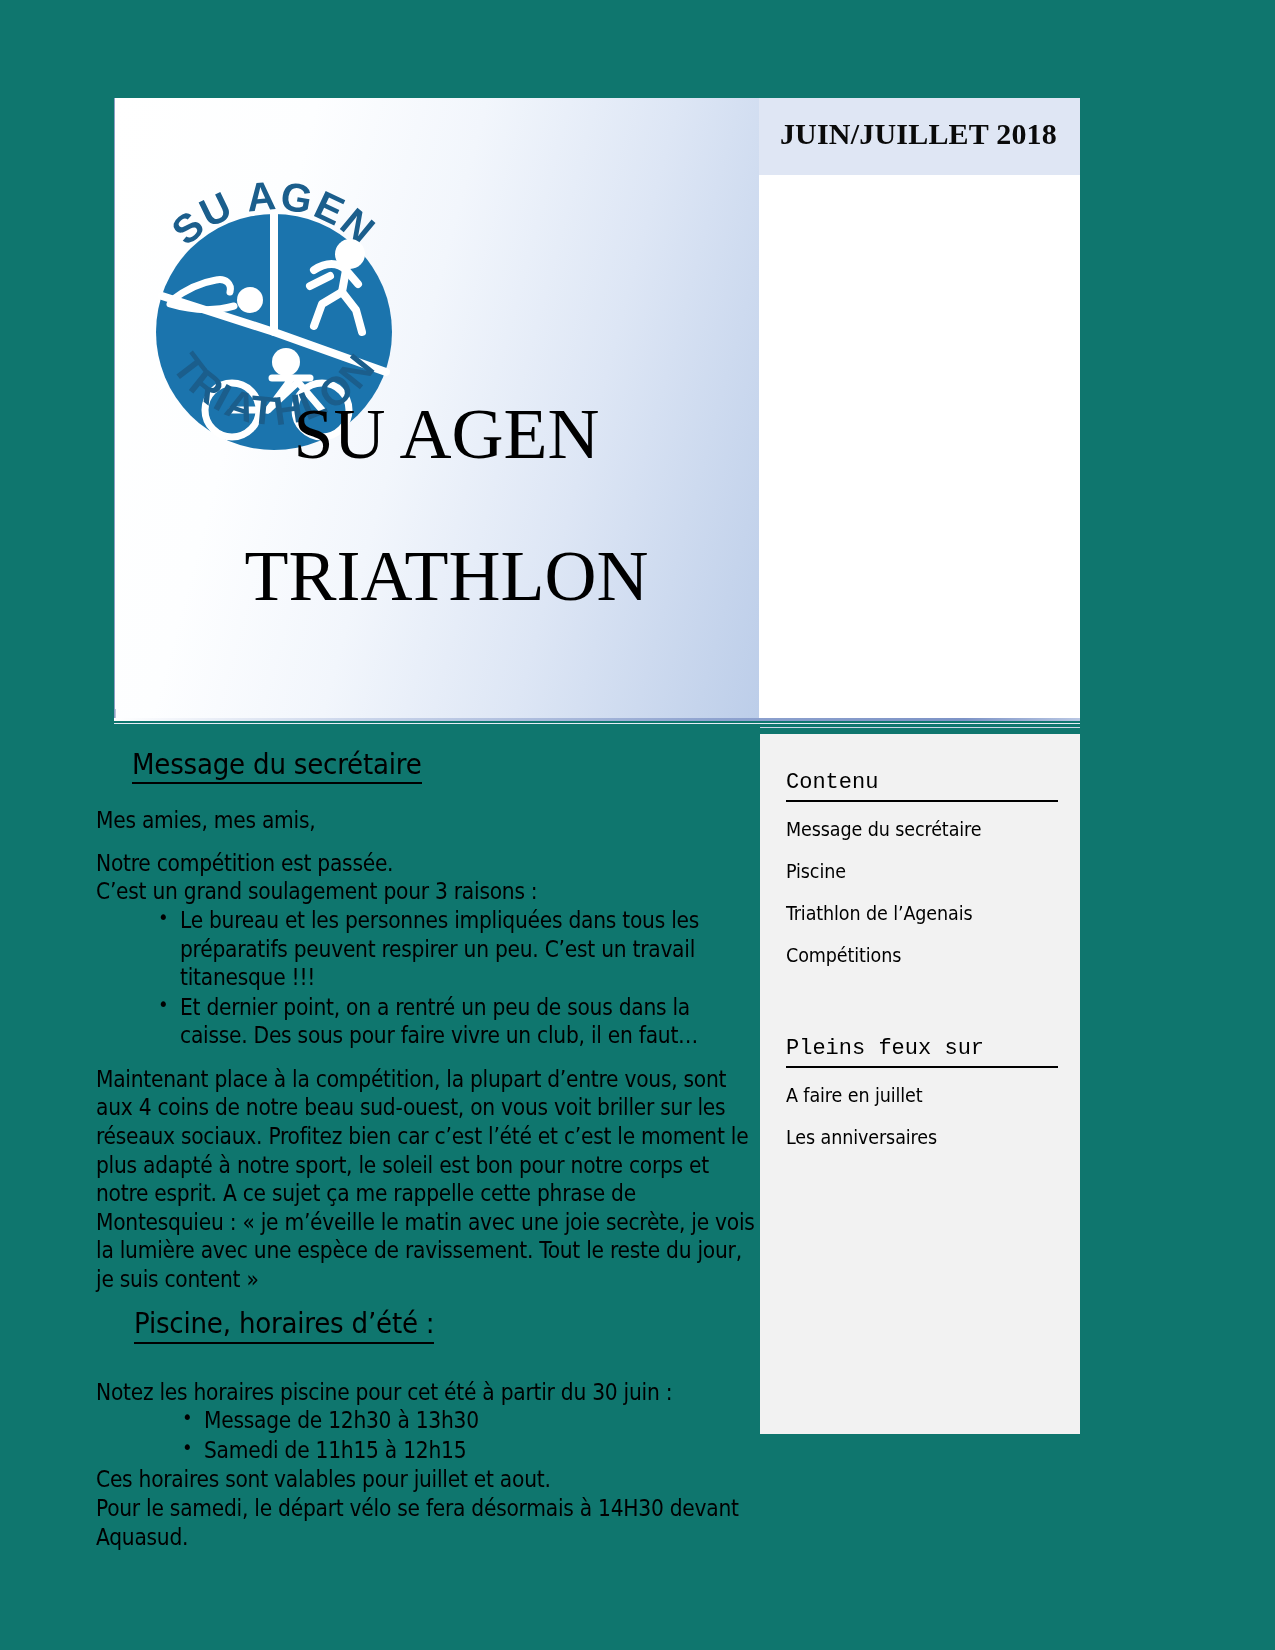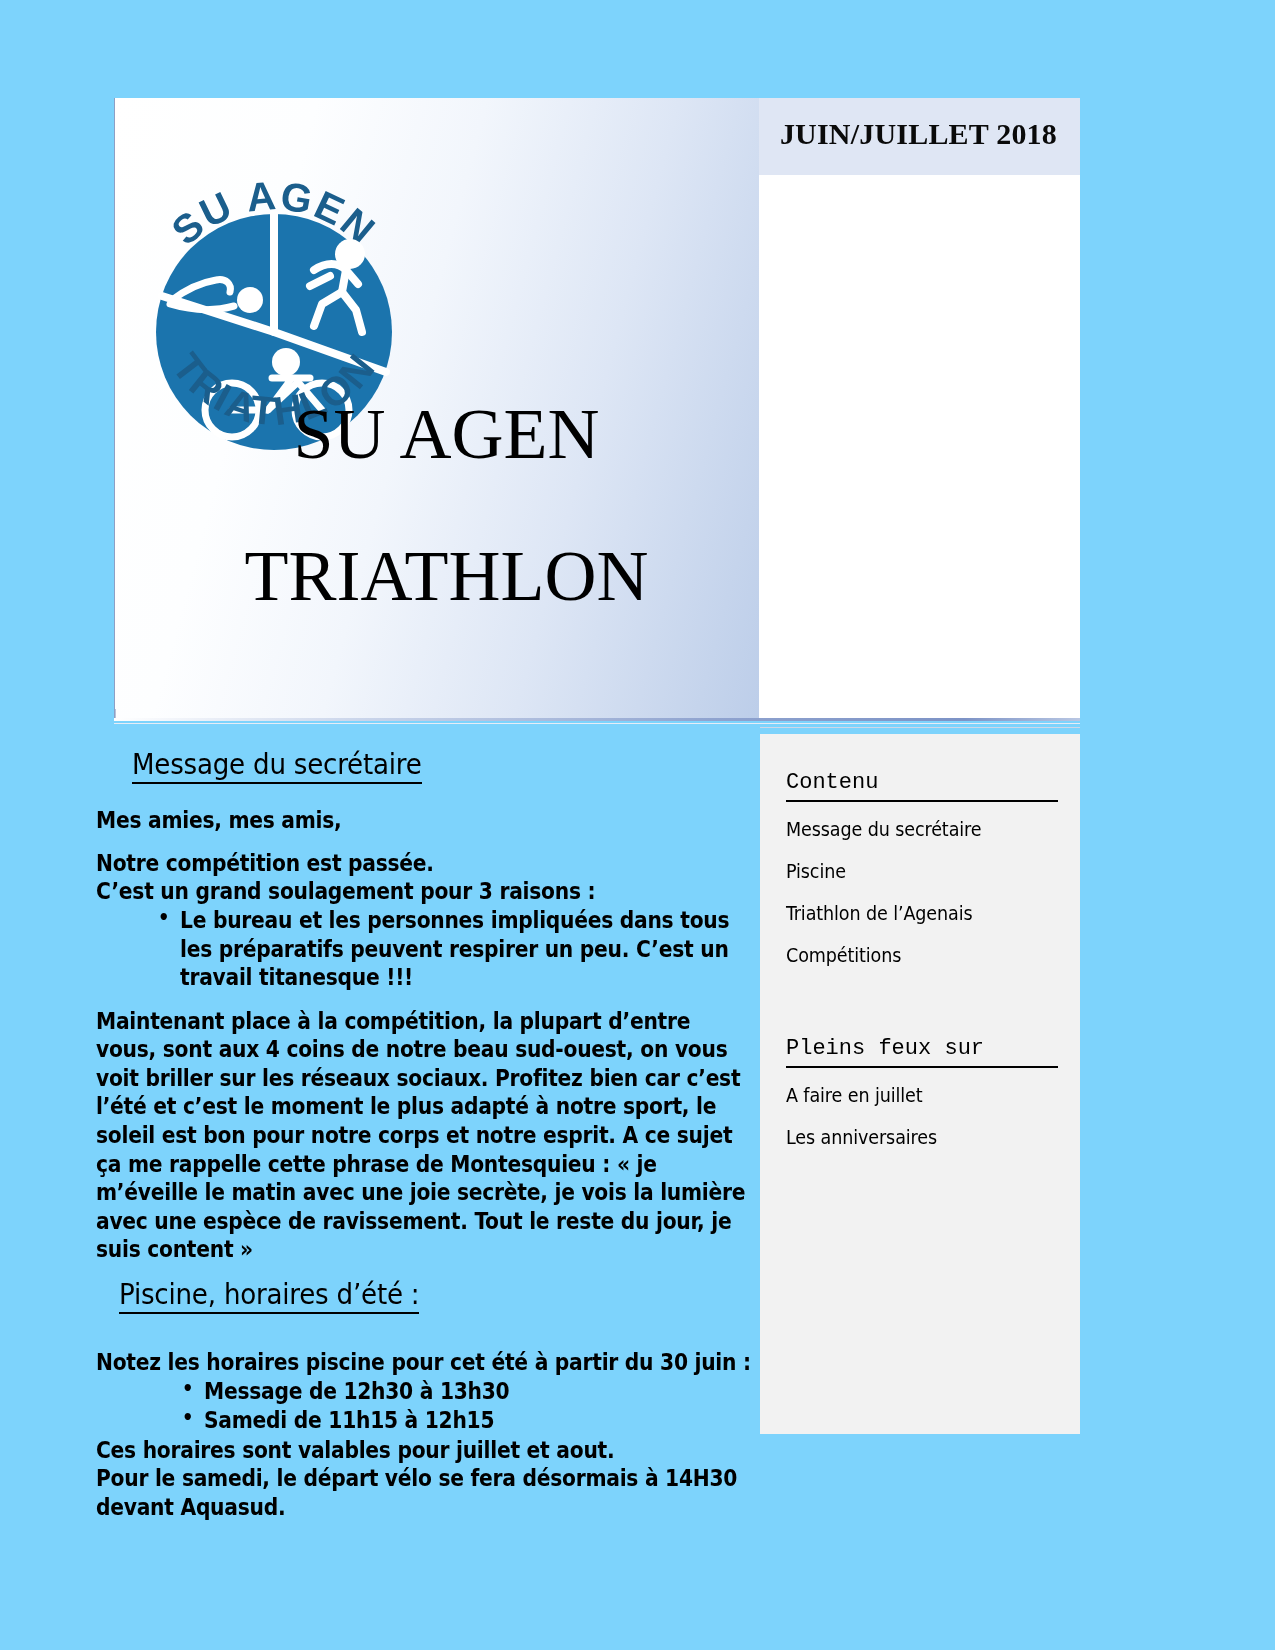--- a/index.html
+++ b/index.html
@@ -14,21 +14,21 @@
     font-family: "DejaVu Sans", sans-serif;
     overflow: hidden;
   }
 
   
   .page {
     position: absolute;
     left: 0; top: 0;
     width: 1275px;
     height: 1650px;
-    background: #7dd3fc;
+    background: #0f766e;
   }
 
   
   .masthead {
     position: absolute;
     left: 114px;
     top: 98px;
     width: 966px;
     height: 620px;
   }
@@ -159,30 +159,29 @@
     font-family: "DejaVu Sans Condensed", "DejaVu Sans", sans-serif;
     font-size: 29px;
     color: #000;
     display: inline-block;
     border-bottom: 2.5px solid #000;
     padding-bottom: 1px;
     line-height: 1.15;
     letter-spacing: -0.2px;
   }
   .head-indent-1 { margin-left: 36px; }
-  .head-indent-2 { margin-left: 23px; }
+  .head-indent-2 { margin-left: 38px; }
 
   p.body, ul.body li {
     font-family: "DejaVu Sans Condensed", "DejaVu Sans", sans-serif;
     font-size: 22.5px;
     line-height: 1.27;
     color: #000;
     margin: 0;
     letter-spacing: -0.25px;
-    font-weight: bold;
   }
   p.body { margin-bottom: 0; }
 
   ul.body {
     margin: 0 0 0 0;
     padding-left: 62px;
     list-style: none;
   }
   ul.body li {
     position: relative;
@@ -316,20 +315,21 @@
 
     <p class="body indent-1">Mes amies, mes amis,</p>
 
     <div class="spacer-sm"></div>
 
     <p class="body indent-1">Notre compétition est passée.</p>
     <p class="body">C’est un grand soulagement pour 3 raisons :</p>
 
     <ul class="body">
       <li>Le bureau et les personnes impliquées dans tous les préparatifs peuvent respirer un peu. C’est un travail titanesque !!!</li>
+      <li>Et dernier point, on a rentré un peu de sous dans la caisse. Des sous pour faire vivre un club, il en faut…</li>
     </ul>
 
     <div class="spacer-sm"></div>
 
     <p class="body">Maintenant place à la compétition, la plupart d’entre vous, sont aux 4 coins de notre beau sud-ouest, on vous voit briller sur les réseaux sociaux. Profitez bien car c’est l’été et c’est le moment le plus adapté à notre sport, le soleil est bon pour notre corps et notre esprit. A ce sujet ça me rappelle cette phrase de Montesquieu : « je m’éveille le matin avec une joie secrète, je vois la lumière avec une espèce de ravissement. Tout le reste du jour, je suis content »</p>
 
     <div class="spacer-sm"></div>
 
     <div class="head-indent-2">
       <span class="section-head">Piscine, horaires d’été :</span>

